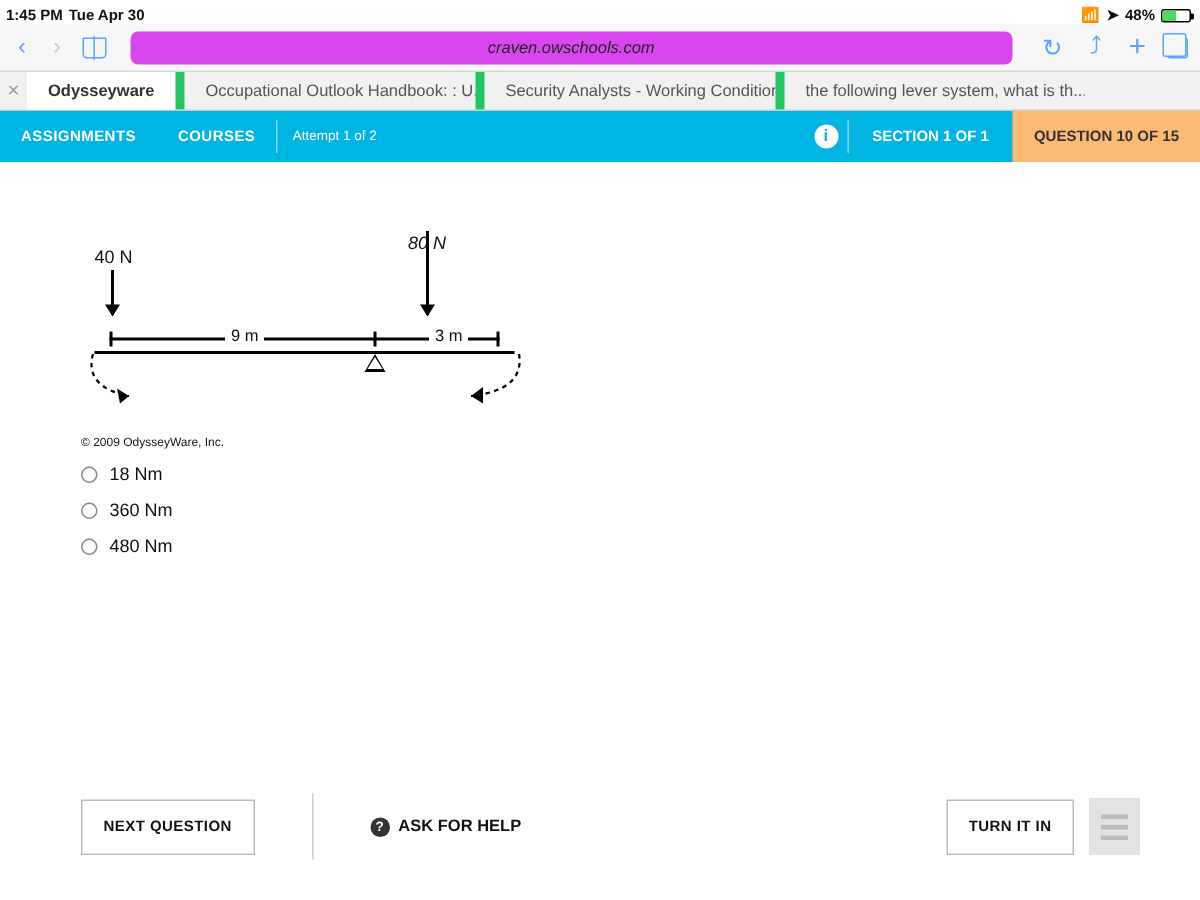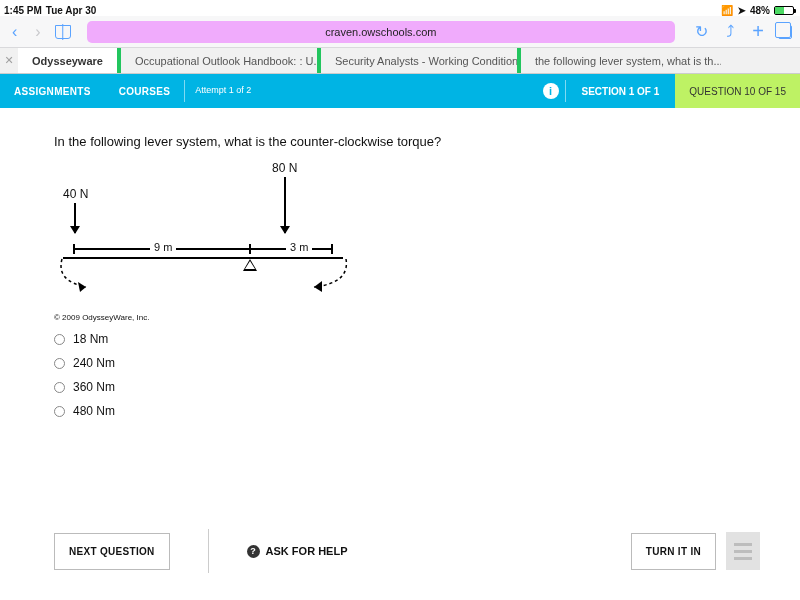--- a/index.html
+++ b/index.html
@@ -13,45 +13,45 @@
   .status-bar .batt::after { content:""; position:absolute; right:-3px; top:2px; width:2px; height:4px; background:#000; border-radius:0 1px 1px 0;}
   .status-bar .batt i { display:block; width:48%; height:100%; background:#4cd964; }
 
   
   .toolbar { height: 32px; background:#f7f7f8; border-bottom:1px solid #d9d9dc; display:flex; align-items:center;
              padding:0 8px; gap:10px; }
   .toolbar .nav-btn { color:#5aa3ff; font-size:16px; padding:0 4px; }
   .toolbar .nav-btn.disabled { color:#c9c9cc; }
   .toolbar .book { width:16px; height:14px; border:1.5px solid #5aa3ff; border-radius:0 0 3px 3px; position:relative; }
   .toolbar .book::before { content:""; position:absolute; top:-2px; left:50%; width:1.5px; height:16px; background:#5aa3ff; transform:translateX(-50%);}
-  .toolbar .urlbox { flex:1; height:22px; background:#f0abfc; border-radius:5px; display:flex; align-items:center;
-                     justify-content:center; font-size:11px; color:#222; margin:0 6px; }
+  .toolbar .urlbox { flex:1; height:22px; background:#d946ef; border-radius:5px; display:flex; align-items:center;
+                     justify-content:center; font-size:11px; color:#222; margin:0 6px;font-style:italic; }
   .toolbar .icon { color:#5aa3ff; font-size:16px; padding:0 4px; }
   .toolbar .plus { font-size:20px; font-weight:300; }
   .toolbar .tabs-ic { width:14px; height:14px; border:1.5px solid #5aa3ff; border-radius:2px; position:relative; display:inline-block;}
   .toolbar .tabs-ic::before { content:""; position:absolute; top:-4px; left:-4px; width:14px; height:14px; border:1.5px solid #5aa3ff; border-radius:2px; background:#f7f7f8;}
 
   
   .page-tabs { height: 26px; background:#f1f1f1; border-bottom:1px solid #ccc; display:flex; align-items:stretch; }
   .page-tabs .close { width:18px; display:flex; align-items:center; justify-content:center; color:#a0a0a0; font-size:11px;}
   .page-tabs .tab { flex:0 0 auto; padding:0 14px; display:flex; align-items:center; font-size:11px; color:#555;
-                    border-right:4px solid #22c55e; max-width:200px; white-space:nowrap; overflow:hidden; text-overflow:ellipsis;}
+                    border-right:6px solid #22c55e; max-width:200px; white-space:nowrap; overflow:hidden; text-overflow:ellipsis;}
   .page-tabs .tab.active { background:#fff; font-weight:600; color:#333; }
 
   
   .app-bar { height:34px; background:#00b4e4; color:#fff; display:flex; align-items:stretch; font-size:10px; font-weight:700;}
   .app-bar .link { padding:0 14px; display:flex; align-items:center; letter-spacing:0.3px;}
   .app-bar .sep { width:1px; background:rgba(255,255,255,0.5); margin:6px 0;}
   .app-bar .assign { flex:1; display:flex; align-items:center; padding:0 10px; font-weight:400; gap:4px;}
   .app-bar .assign .title { font-weight:700; font-size:11px; }
   .app-bar .assign .col { display:flex; flex-direction:column; line-height:1.25;}
   .app-bar .info { width:28px; display:flex; align-items:center; justify-content:center; }
   .app-bar .info span { width:16px;height:16px;border-radius:50%;background:#fff;color:#00b4e4;font-weight:900;display:flex;align-items:center;justify-content:center;font-size:11px;}
   .app-bar .section { padding:0 16px; display:flex; align-items:center;}
-  .app-bar .qcount { background:#bef264; color:#333; padding:0 14px; display:flex; align-items:center; font-weight:400;}
+  .app-bar .qcount { background:#fdba74; color:#333; padding:0 14px; display:flex; align-items:center; font-weight:700;}
 
   
   .content { padding:26px 54px 0 54px; }
   .question { font-size:13px; margin-bottom:12px; }
   .diagram { position:relative; width:300px; height:150px; margin:4px 0 2px 0;}
   .diagram .label { position:absolute; font-size:12px; font-weight:500;}
   .diagram .arrow-down { position:absolute; width:2px; background:#000;}
   .diagram .arrow-down::after { content:""; position:absolute; bottom:-1px; left:-4px; border-left:5px solid transparent; border-right:5px solid transparent; border-top:8px solid #000;}
   .diagram .beam { position:absolute; height:2px; background:#000;}
   .diagram .tick { position:absolute; width:1.5px; height:10px; background:#000;}
@@ -123,24 +123,23 @@
   </div>
   <div class="info">
       <span>i</span>
     </div>
   <div class="sep"></div>
   <div class="section">SECTION 1 OF 1</div>
   <div class="qcount">QUESTION 10 OF 15</div>
 </div>
 
 <div class="content">
-  <div class="question">In the following lever system, what is the counter-clockwise torque?</div>
 
   <div class="diagram">
-    <div class="label" style="top:0;left:218px;">80 N</div>
+    <div class="label" style="top:17px;left:218px;font-style:italic;">80 N</div>
     <div class="label" style="top:26px;left:9px;">40 N</div>
     <div class="arrow-down" style="top:42px;left:20px;height:30px;"></div>
     <div class="arrow-down" style="top:16px;left:230px;height:56px;"></div>
 
     <div class="tick" style="top:83px;left:19px;"></div>
     <div class="beam" style="top:87px;left:19px;width:260px;"></div>
     <div class="tick" style="top:83px;left:195px;"></div>
     <div class="tick" style="top:83px;left:277px;"></div>
     <div class="dim" style="top:80px;left:96px;background:#fff;padding:0 4px;">9 m</div>
     <div class="dim" style="top:80px;left:232px;background:#fff;padding:0 4px;">3 m</div>
@@ -160,24 +159,20 @@
 
   <div class="copyright">© 2009 OdysseyWare, Inc.</div>
 
   <div class="options">
     <div class="opt">
         <span class="radio"></span>
         <span>18 Nm</span>
       </div>
     <div class="opt">
         <span class="radio"></span>
-        <span>240 Nm</span>
-      </div>
-    <div class="opt">
-        <span class="radio"></span>
         <span>360 Nm</span>
       </div>
     <div class="opt">
         <span class="radio"></span>
         <span>480 Nm</span>
       </div>
   </div>
 </div>
 
 <div class="footer">

